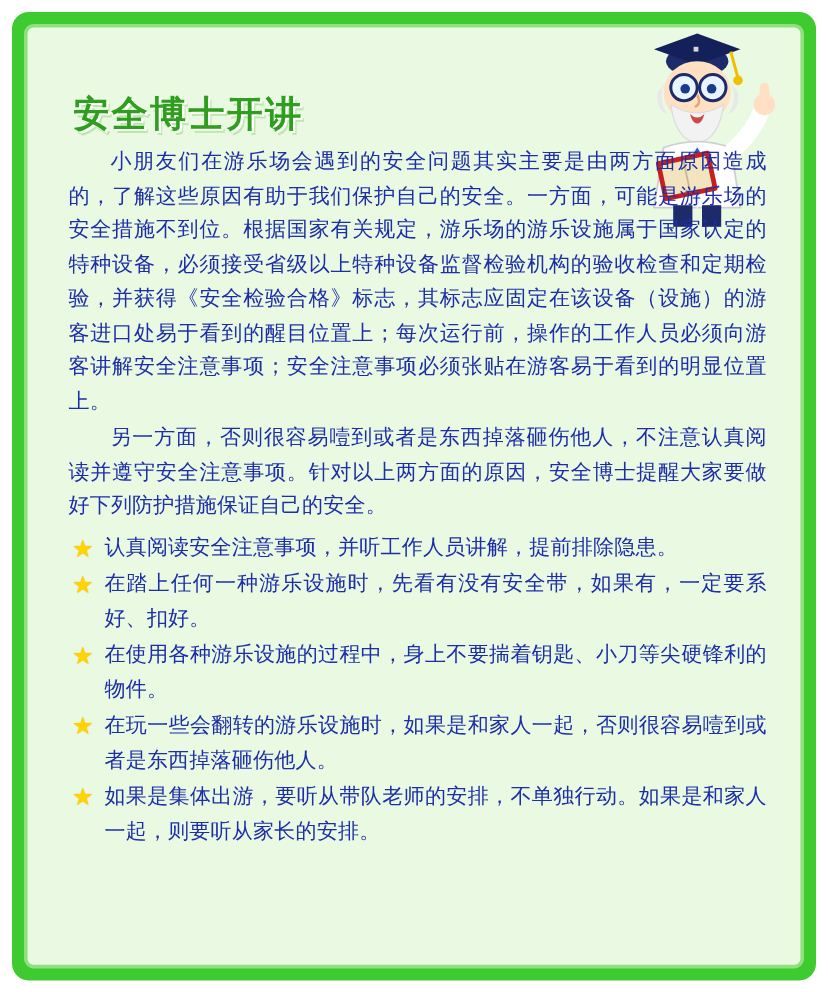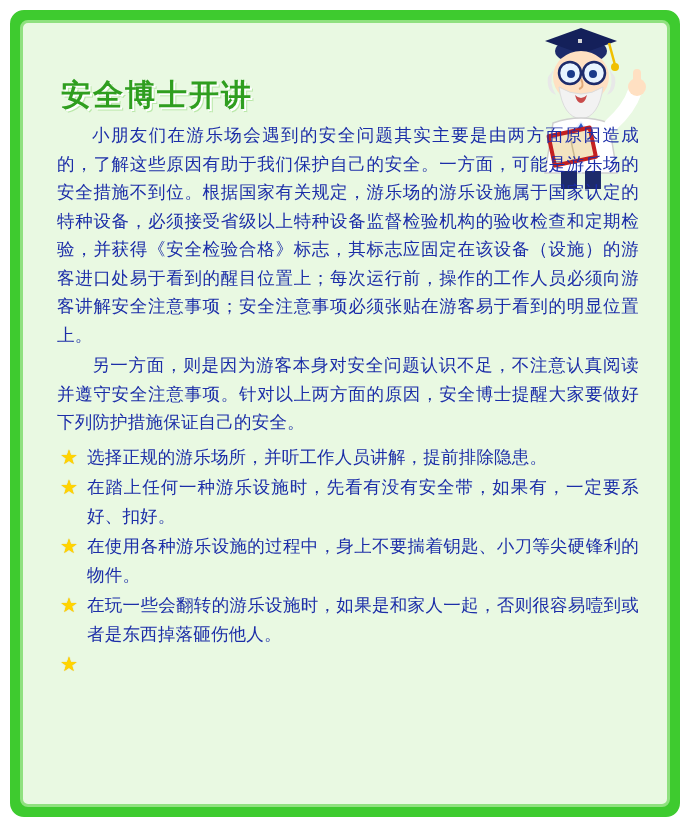--- a/index.html
+++ b/index.html
@@ -158,39 +158,40 @@
       </g>
 
       <rect x="38" y="146" width="16" height="18" fill="#1d2b6b"></rect>
       <rect x="62" y="146" width="16" height="18" fill="#1d2b6b"></rect>
     </svg>
 
     <div class="title">安全博士开讲</div>
 
     <div class="content">
       <p class="para">小朋友们在游乐场会遇到的安全问题其实主要是由两方面原因造成的，了解这些原因有助于我们保护自己的安全。一方面，可能是游乐场的安全措施不到位。根据国家有关规定，游乐场的游乐设施属于国家认定的特种设备，必须接受省级以上特种设备监督检验机构的验收检查和定期检验，并获得《安全检验合格》标志，其标志应固定在该设备（设施）的游客进口处易于看到的醒目位置上；每次运行前，操作的工作人员必须向游客讲解安全注意事项；安全注意事项必须张贴在游客易于看到的明显位置上。</p>
-      <p class="para">另一方面，则是因为游客本身对安全问题认识不足，不注意认真阅读并遵守安全注意事项。针对以上两方面的原因，安全博士提醒大家要做好下列防护措施保证自己的安全。</p>
+      <p class="para">另一方面，否则很容易噎到或者是东西掉落砸伤他人，不注意认真阅读并遵守安全注意事项。针对以上两方面的原因，安全博士提醒大家要做好下列防护措施保证自己的安全。</p>
 
       <ul class="bullets">
         <li class="bullet">
           <span class="star">★</span>
-          <span>选择正规的游乐场所，并听工作人员讲解，提前排除隐患。</span>
+          <span>认真阅读安全注意事项，并听工作人员讲解，提前排除隐患。</span>
         </li>
         <li class="bullet">
           <span class="star">★</span>
           <span>在踏上任何一种游乐设施时，先看有没有安全带，如果有，一定要系好、扣好。</span>
         </li>
         <li class="bullet">
           <span class="star">★</span>
           <span>在使用各种游乐设施的过程中，身上不要揣着钥匙、小刀等尖硬锋利的物件。</span>
         </li>
         <li class="bullet">
           <span class="star">★</span>
           <span>在玩一些会翻转的游乐设施时，如果是和家人一起，否则很容易噎到或者是东西掉落砸伤他人。</span>
         </li>
         <li class="bullet">
           <span class="star">★</span>
+          <span>如果是集体出游，要听从带队老师的安排，不单独行动。如果是和家人一起，则要听从家长的安排。</span>
         </li>
       </ul>
     </div>
 
   </div>
 </div>
 
 </body></html>

